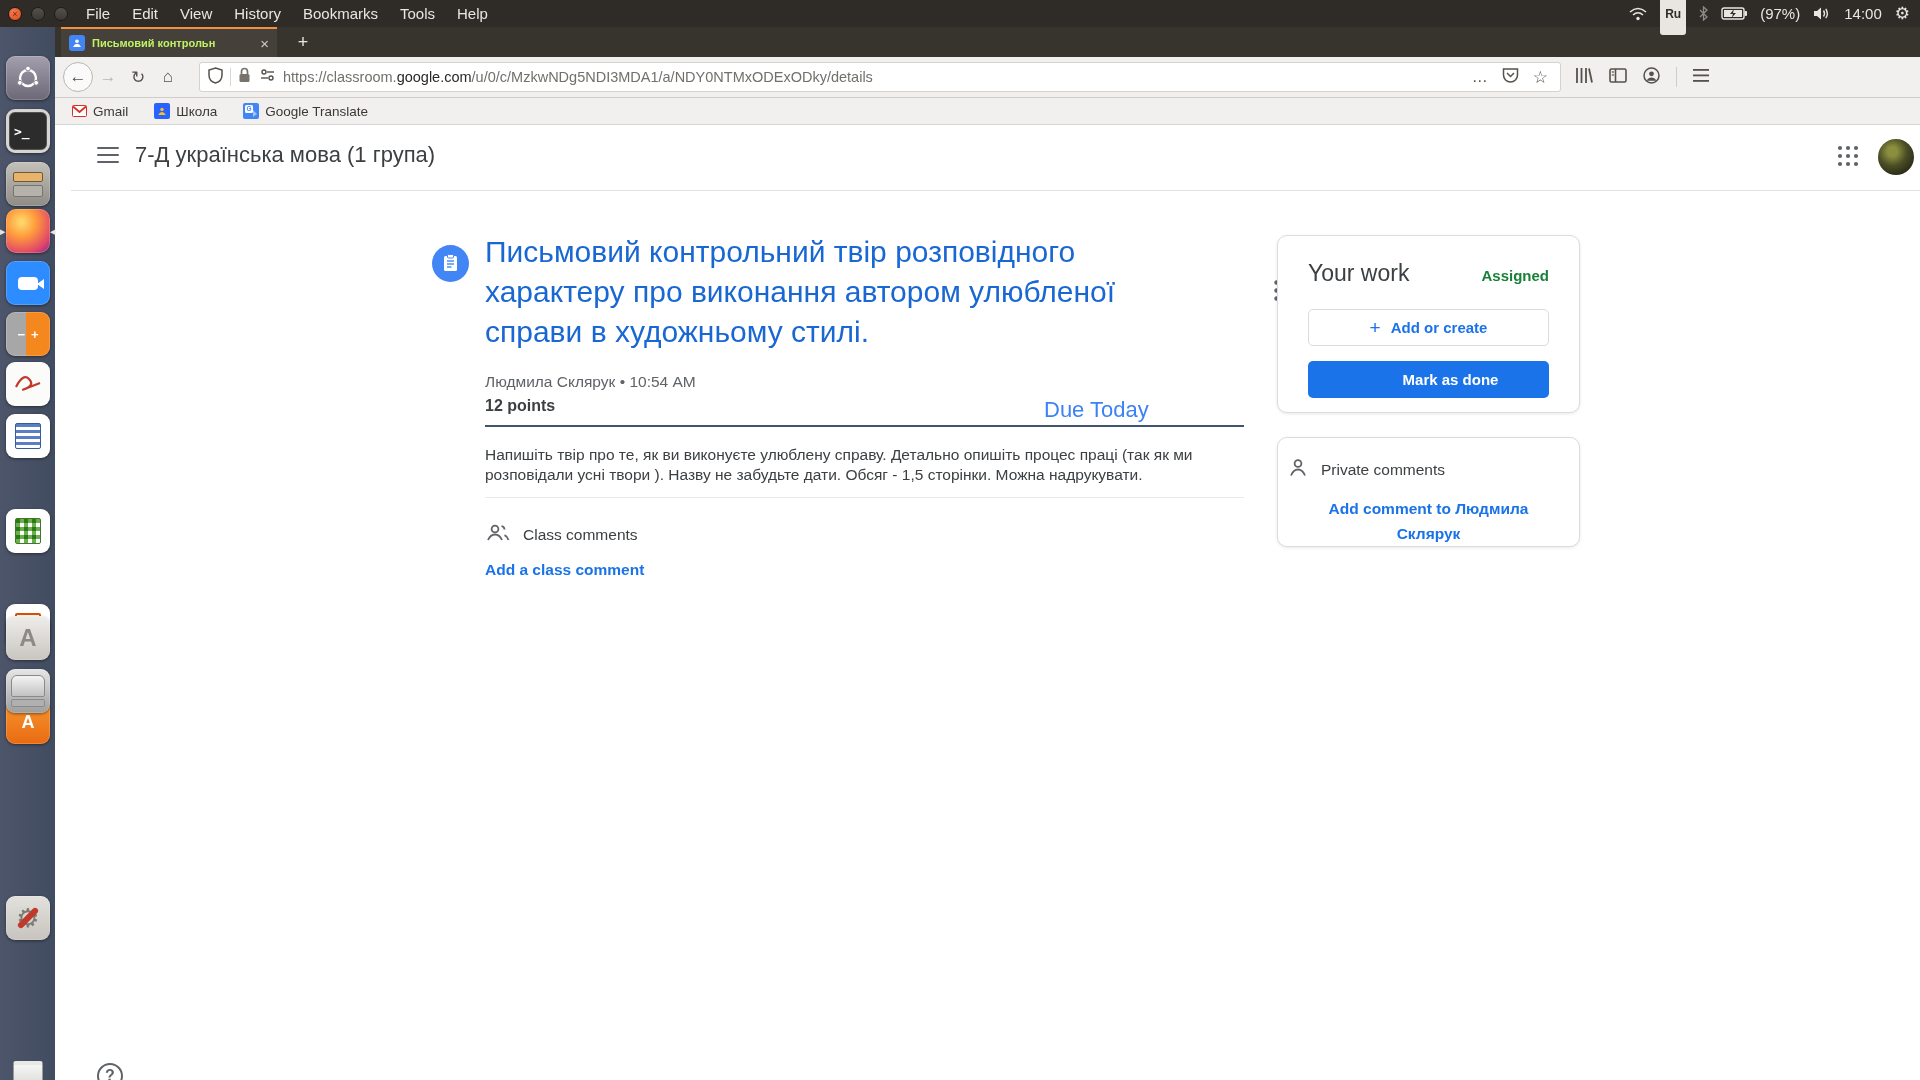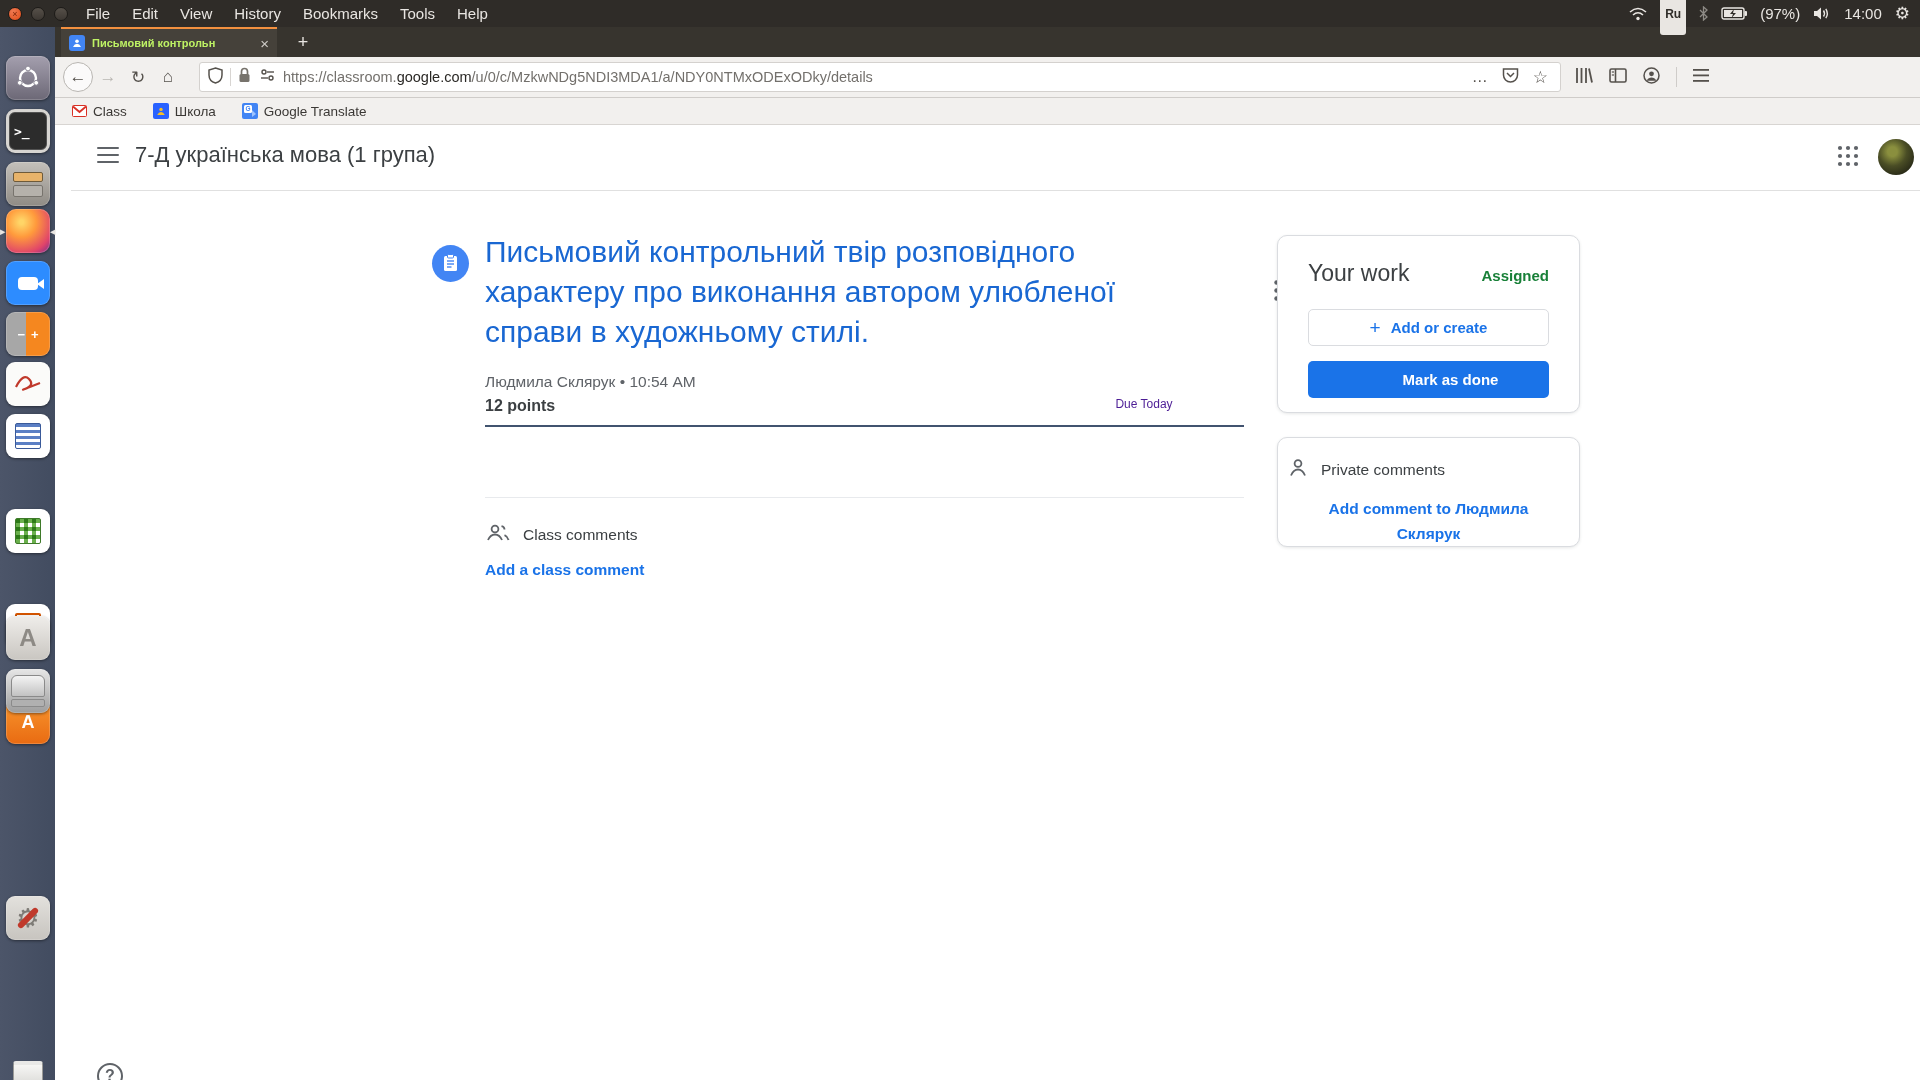--- a/index.html
+++ b/index.html
@@ -79,21 +79,21 @@
   .gc-burger i { height:2px; background:#5f6368; border-radius:1px; }
   .gc-course { position:absolute; left:64px; top:17px; font-size:22px; color:#3c4043; }
   .gc-apps { position:absolute; left:1766px; top:20px; }
   .gc-avatar { position:absolute; left:1807px; top:14px; width:36px; height:36px; border-radius:50%; background:radial-gradient(circle at 40% 35%, #8a8f3e 15%, #4a4d25 45%, #1c1d12 90%); }
 
   .asg-icon { position:absolute; left:361px; top:120px; width:37px; height:37px; border-radius:50%; background:#4285f4; display:flex; align-items:center; justify-content:center; }
   .asg-title { position:absolute; left:414px; top:107px; width:700px; font-size:30px; line-height:40px; color:#1967d2; }
   .asg-dots { position:absolute; left:1203px; top:155px; }
   .asg-author { position:absolute; left:414px; top:248px; font-size:15.5px; color:#5f6368; }
   .asg-points { position:absolute; left:414px; top:272px; font-size:16px; font-weight:bold; color:#3c4043; }
-  .asg-due { position:absolute; left:973px; top:272px; width:200px; text-align:center; font-size:12px; color:#4c1d95; }
+  .asg-due { position:absolute; left:973px; top:272px; width:200px; text-align:left; font-size:22px; color:#3b82f6; }
   .asg-navy-divider { position:absolute; left:414px; top:300px; width:759px; height:2px; background:#41536f; }
   .asg-desc { position:absolute; left:414px; top:320px; width:762px; font-size:15.5px; line-height:20px; color:#3c4043; }
   .asg-light-divider { position:absolute; left:414px; top:372px; width:759px; height:1px; background:#e8eaed; }
   .cc-row { position:absolute; left:414px; top:398px; display:flex; align-items:center; gap:12px; }
   .cc-label { font-size:15.5px; font-weight:bold; color:#3c4043; font-weight:500; }
   .cc-add { position:absolute; left:414px; top:436px; font-size:15.5px; color:#1a73e8; font-weight:bold; }
 
   .card { position:absolute; background:#fff; border:1px solid #dadce0; border-radius:10px; box-shadow:0 1px 3px rgba(60,64,67,.12); }
   .card-work { left:1206px; top:110px; width:303px; height:178px; padding:24px 30px; }
   .cw-head { display:flex; align-items:baseline; justify-content:space-between; }
@@ -298,21 +298,21 @@
     </div>
 
     <div class="bookmarksbar">
       <span class="bm">
         <span class="bm-ico">
             <svg width="15" height="12" viewBox="0 0 15 12">
               <rect x="0.5" y="0.5" width="14" height="11" rx="1" fill="#fff" stroke="#d93025"></rect>
               <path d="M1 1.5 L7.5 7 L14 1.5" fill="none" stroke="#d93025" stroke-width="1.8"></path>
             </svg>
           </span>
-        <span>Class</span>
+        <span>Gmail</span>
       </span>
       <span class="bm">
         <span class="bm-ico" style="background:#2962ff;">
             <svg width="10" height="10" viewBox="0 0 10 10">
               <circle cx="5" cy="3.4" r="1.7" fill="#f6c026"></circle>
               <path d="M1.2 9 Q2.6 6 5 6 Q7.4 6 8.8 9 Z" fill="#f6c026"></path>
             </svg>
           </span>
         <span>Школа</span>
       </span>
@@ -364,20 +364,21 @@
       <h1 class="asg-title" style="font-weight:normal;">Письмовий контрольний твір розповідного характеру про виконання автором улюбленої справи в художньому стилі.</h1>
       <div class="asg-dots"><svg width="5" height="21" viewBox="0 0 5 21">
             <circle cx="2.5" cy="2.5" r="2.2" fill="#5f6368"></circle>
             <circle cx="2.5" cy="10.5" r="2.2" fill="#5f6368"></circle>
             <circle cx="2.5" cy="18.5" r="2.2" fill="#5f6368"></circle>
           </svg></div>
       <div class="asg-author">Людмила Склярук • 10:54 AM</div>
       <div class="asg-points">12 points</div>
       <div class="asg-due">Due Today</div>
       <div class="asg-navy-divider"></div>
+      <div class="asg-desc">Напишіть твір про те, як ви виконуєте улюблену справу. Детально опишіть процес праці (так як ми розповідали усні твори ). Назву не забудьте дати. Обсяг - 1,5 сторінки. Можна надрукувати.</div>
       <div class="asg-light-divider"></div>
 
       <div class="cc-row">
         <span><svg width="26" height="20" viewBox="0 0 26 20">
               <circle cx="10" cy="6" r="3.4" fill="none" stroke="#5f6368" stroke-width="1.8"></circle>
               <path d="M3 17 Q5.5 11.5 10 11.5 Q14.5 11.5 17 17" fill="none" stroke="#5f6368" stroke-width="1.8"></path>
               <path d="M16.5 3.2 Q19.5 3.8 19.5 6.6" fill="none" stroke="#5f6368" stroke-width="1.8"></path>
               <path d="M19.5 12.2 Q22.5 13.5 23.5 17" fill="none" stroke="#5f6368" stroke-width="1.8"></path>
             </svg></span>
         <span class="cc-label">Class comments</span>

